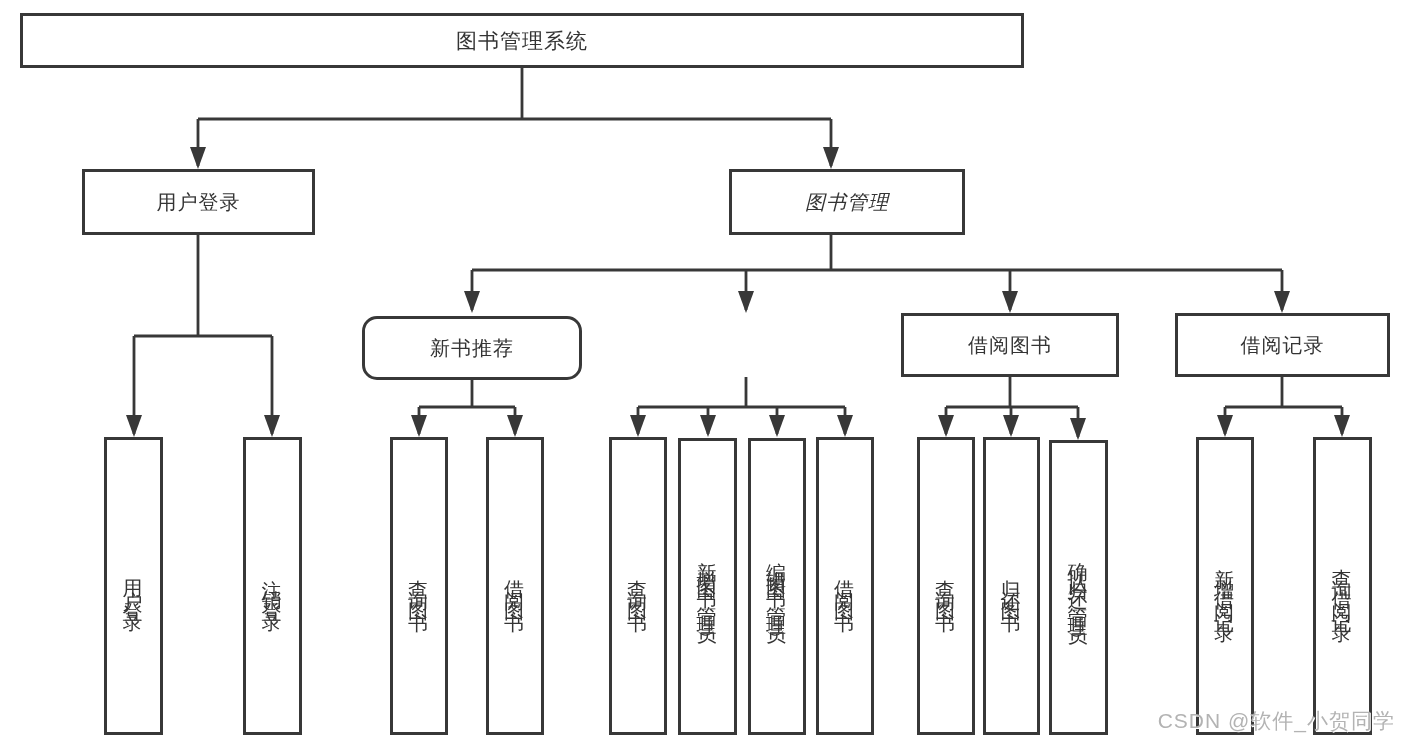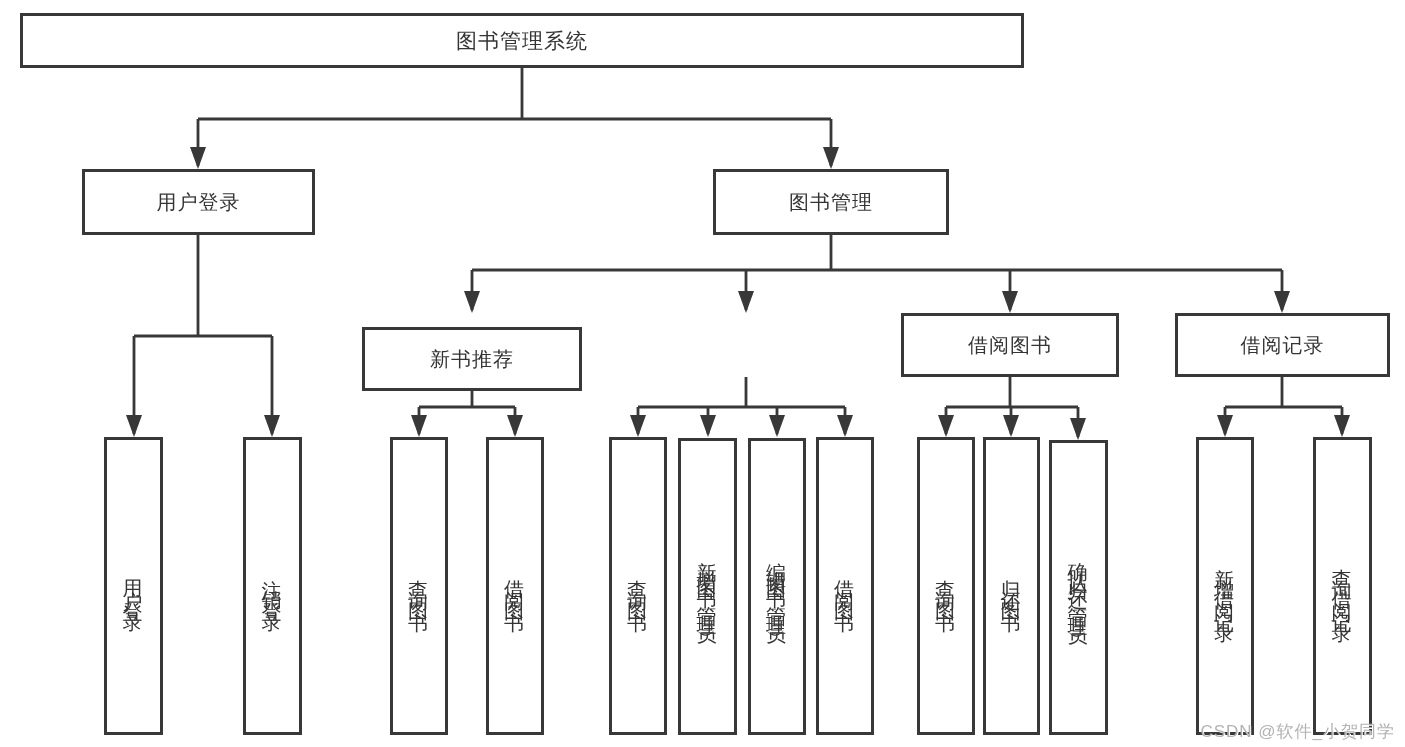--- a/index.html
+++ b/index.html
@@ -41,22 +41,22 @@
     justify-content: center;
     font-size: 20px;
     color: #343434;
     letter-spacing: 11px;
     z-index: 2;
   }
   .vbox span, .hbox span { display: block; }
   .watermark {
     position: absolute;
     right: 10px;
-    bottom: 4px;
-    font-size: 17px;
+    bottom: 12px;
+    font-size: 21px;
     color: #b3b3b3;
     letter-spacing: 1px;
     text-shadow: 1px 1px 0 #ffffff;
     z-index: 3;
   }
 </style>
 </head>
 <body>
 
 <div class="canvas">
@@ -101,25 +101,25 @@
     </g>
   </svg>
 
   <div class="hbox" style="left:20px; top:13px; width:1004px; height:55px; font-size:21px;">
     <span>图书管理系统</span>
   </div>
 
   <div class="hbox" style="left:82px; top:169px; width:233px; height:66px;">
     <span>用户登录</span>
   </div>
-  <div class="hbox" style="left:713px; top:169px; width:236px; height:66px;">
+  <div class="hbox" style="left:729px; top:169px; width:236px; height:66px;font-style:italic;">
     <span>图书管理</span>
   </div>
 
-  <div class="hbox" style="left:362px; top:327px; width:220px; height:64px;">
+  <div class="hbox" style="left:362px; top:316px; width:220px; height:64px;border-radius:15px;">
     <span>新书推荐</span>
   </div>
   <div class="hbox" style="left:901px; top:313px; width:218px; height:64px;">
     <span>借阅图书</span>
   </div>
   <div class="hbox" style="left:1175px; top:313px; width:215px; height:64px;">
     <span>借阅记录</span>
   </div>
 
   <div class="vbox" style="left:104px; top:437px; width:59px; height:298px;">

